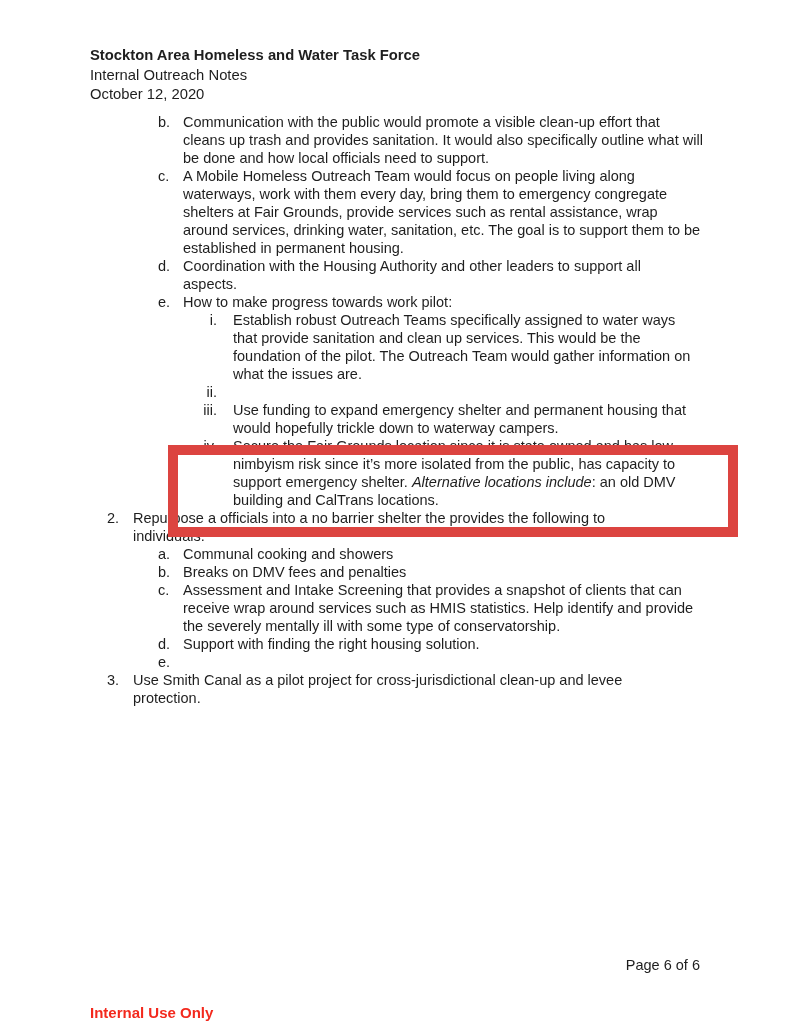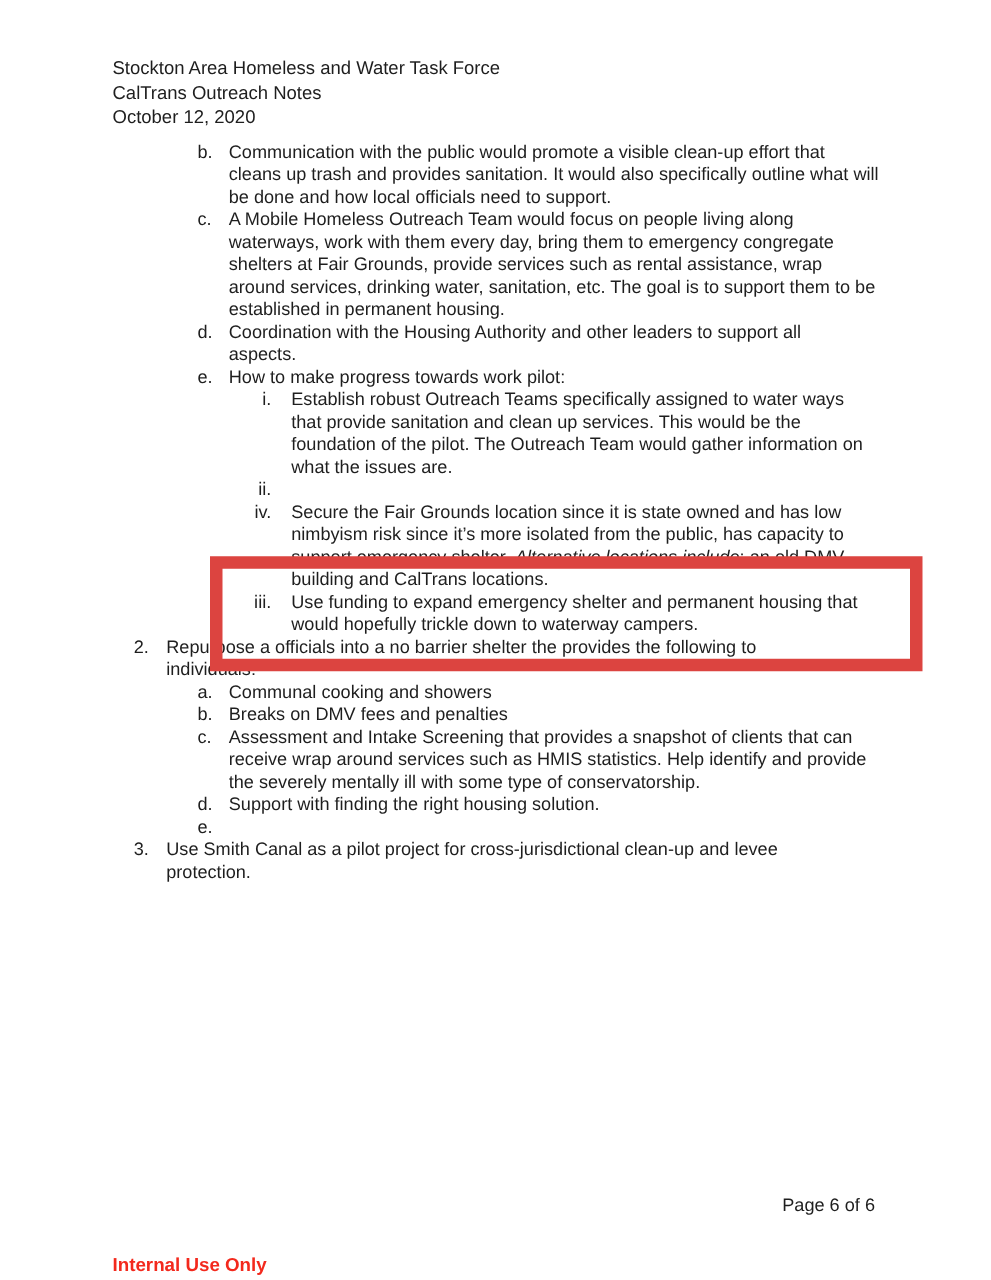--- a/index.html
+++ b/index.html
@@ -13,21 +13,21 @@
     position: relative;
     width: 793px; height: 1024px;
     background: #ffffff;
     overflow: hidden;
   }
   .doc-header {
     position: absolute; left: 90px; top: 46px;
     font-size: 14.8px; line-height: 19.6px;
     white-space: nowrap;
   }
-  .doc-header .title { font-weight: normal; }
+  .doc-header .title { font-weight: bold; }
   .outline {
     position: absolute; left: 90px; top: 113px; width: 685px;
     font-size: 14.5px; line-height: 18px;
   }
   .li { display: flex; align-items: flex-start; }
   .li .marker { white-space: nowrap; }
   .li .text { flex: 1 1 auto; white-space: pre-wrap; }
   .li.alpha { padding-left: 68px; }
   .li.alpha .marker { flex: 0 0 25px; }
   .li.roman { padding-left: 105px; }
@@ -56,21 +56,21 @@
     margin-top: 28px;
   }
 </style>
 </head>
 <body>
 
 <div class="page">
 
   <div class="doc-header">
     <div class="title">Stockton Area Homeless and Water Task Force</div>
-    <div>CalTrans Outreach Notes</div>
+    <div>Internal Outreach Notes</div>
     <div>October 12, 2020</div>
   </div>
 
   <div class="outline">
       <div class="li alpha">
     <span class="marker">b.</span>
     <span class="text"><span class="b">Communication with the public</span><span> would promote a visible clean-up effort that
 cleans up trash and provides sanitation. It would also specifically outline what will
 be done and how local officials need to support.</span></span>
   </div>
@@ -95,30 +95,30 @@
     <span class="marker">i.</span>
     <span class="text"><span class="b">Establish robust Outreach Teams</span><span> specifically assigned to water ways
 that provide sanitation and clean up services. This would be the
 foundation of the pilot. The Outreach Team would gather information on
 what the issues are.</span></span>
   </div>
       <div class="li roman">
     <span class="marker">ii.</span>
   </div>
       <div class="li roman">
+    <span class="marker">iii.</span>
+    <span class="text"><span class="b">Use funding to expand</span><span> emergency shelter and permanent housing that
+would hopefully trickle down to waterway campers.</span></span>
+  </div>
+      <div class="li roman">
     <span class="marker">iv.</span>
     <span class="text"><span class="b">Secure the Fair Grounds location</span><span> since it is state owned and has low
 nimbyism risk since it’s more isolated from the public, has capacity to
 support emergency shelter. </span><span class="b i">Alternative locations</span><span class="i"> include</span><span>: an old DMV
 building and CalTrans locations.</span></span>
-  </div>
-      <div class="li roman">
-    <span class="marker">iii.</span>
-    <span class="text"><span class="b">Use funding to expand</span><span> emergency shelter and permanent housing that
-would hopefully trickle down to waterway campers.</span></span>
   </div>
       <div class="li num">
     <span class="marker">2.</span>
     <span class="text"><span class="b">Repurpose a officials</span><span> into a no barrier shelter the provides the following to
 individuals:</span></span>
   </div>
       <div class="li alpha">
     <span class="marker">a.</span>
     <span class="text"><span class="b">Communal</span><span> cooking and showers</span></span>
   </div>

